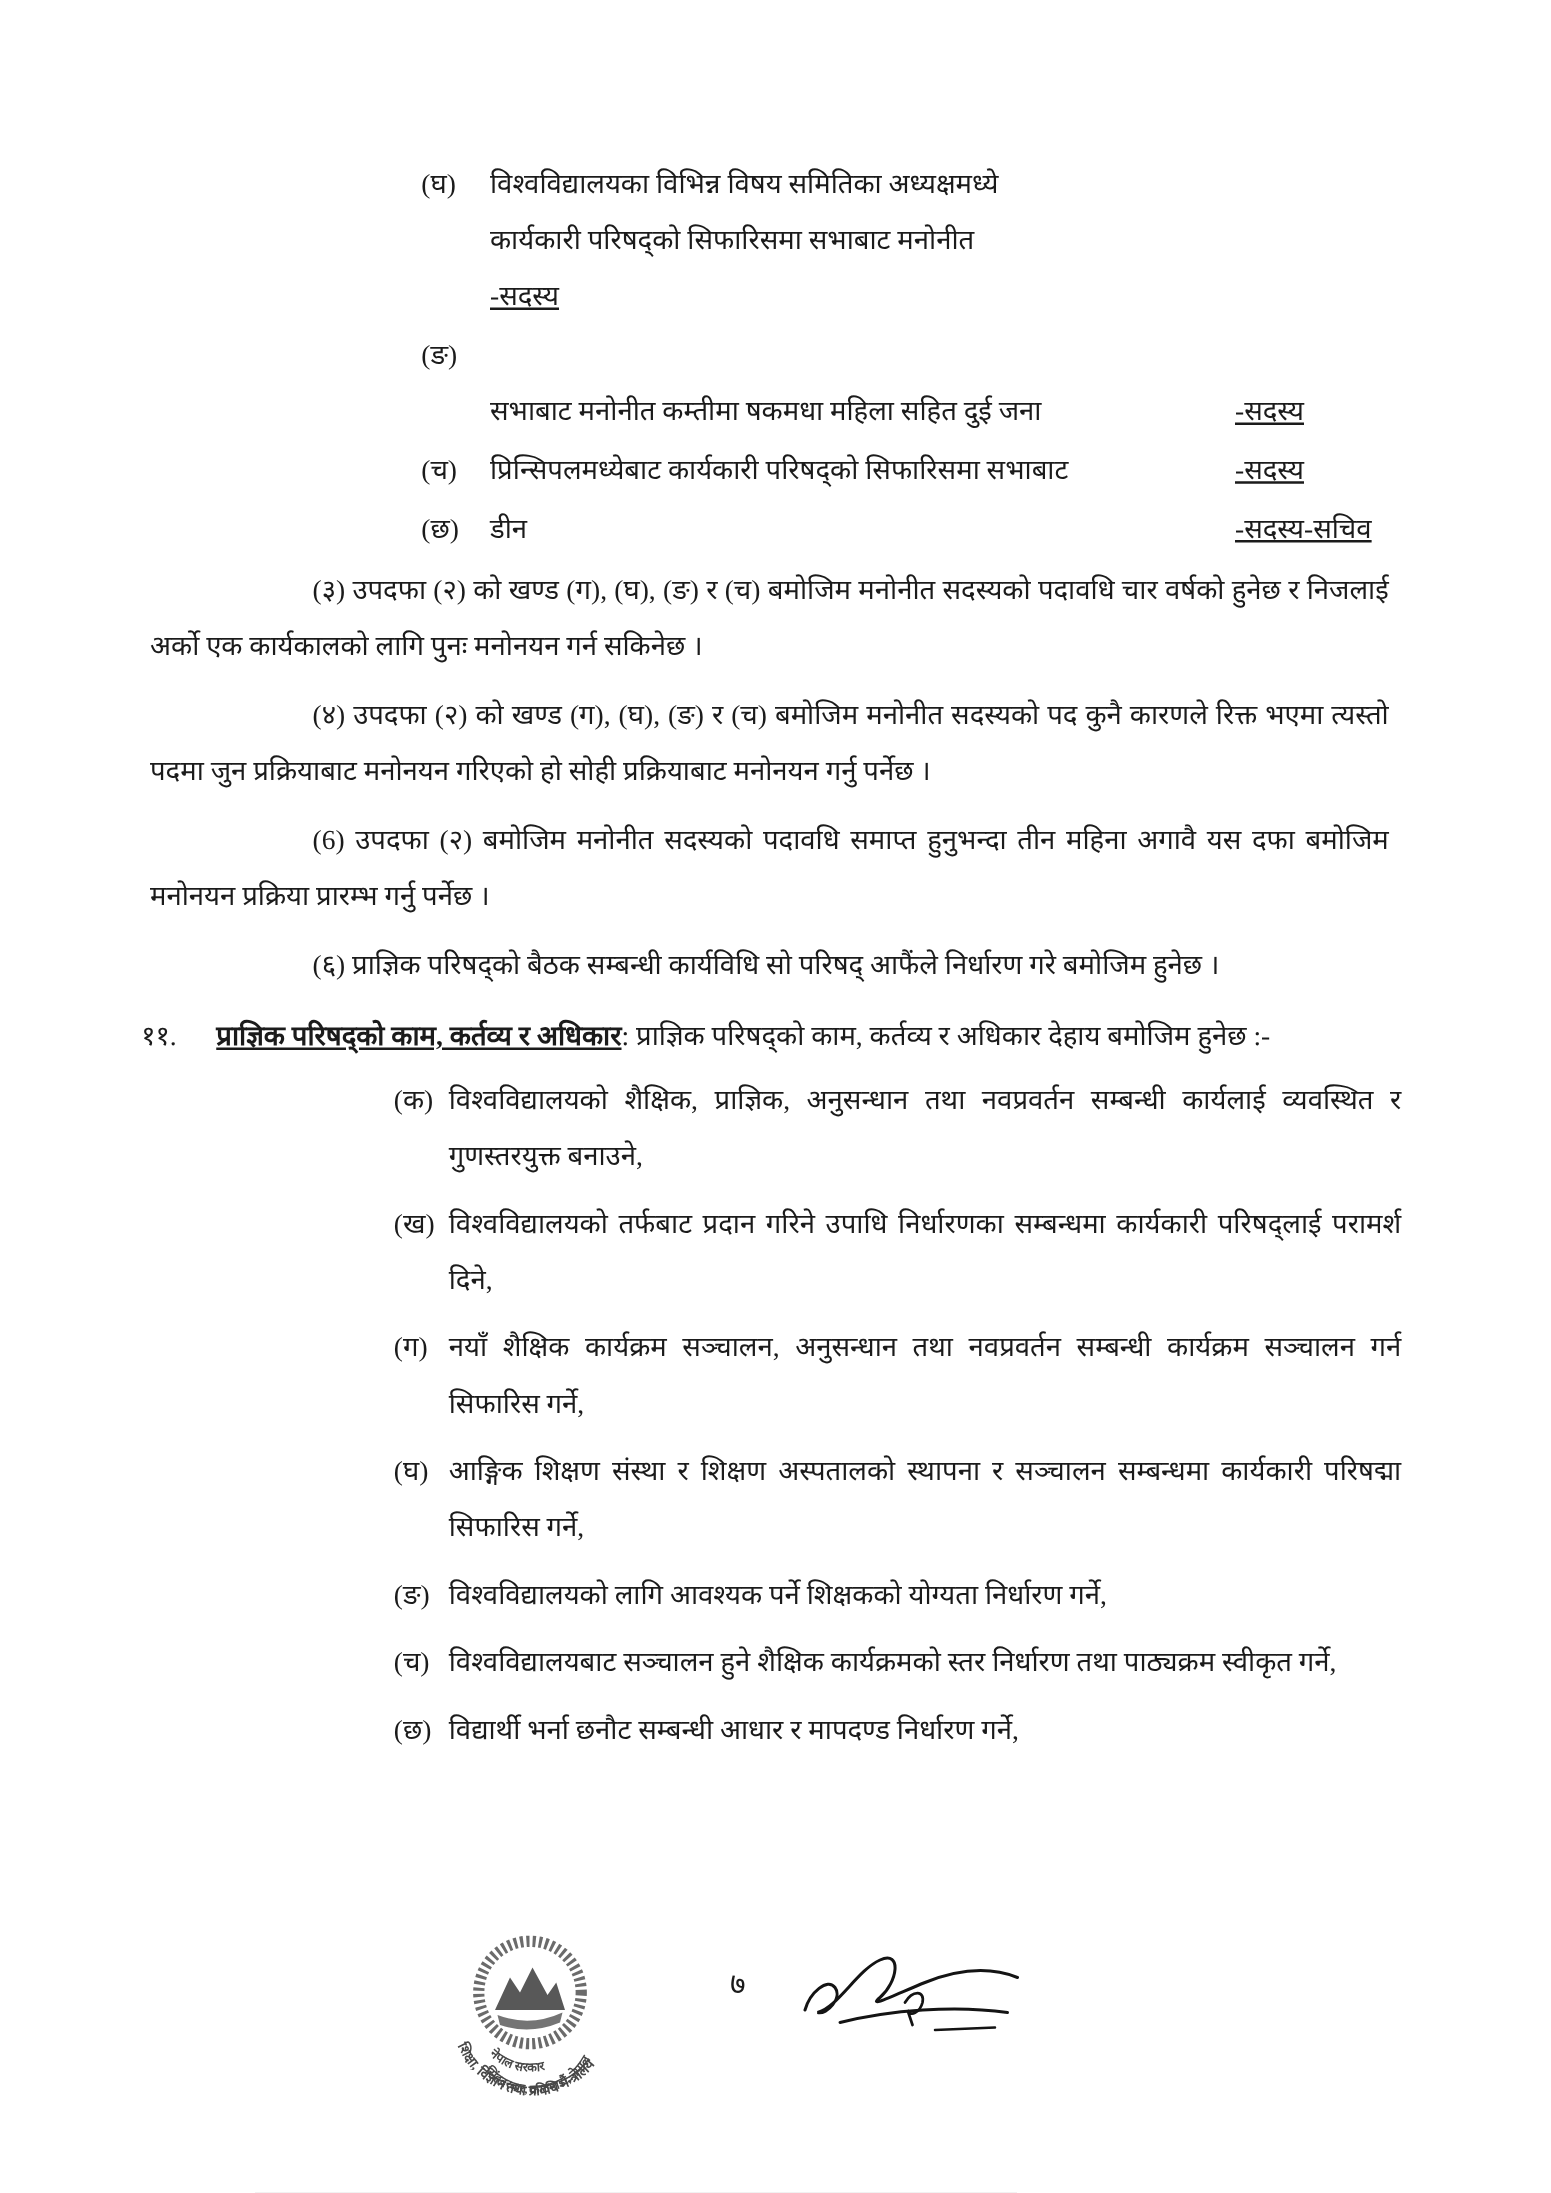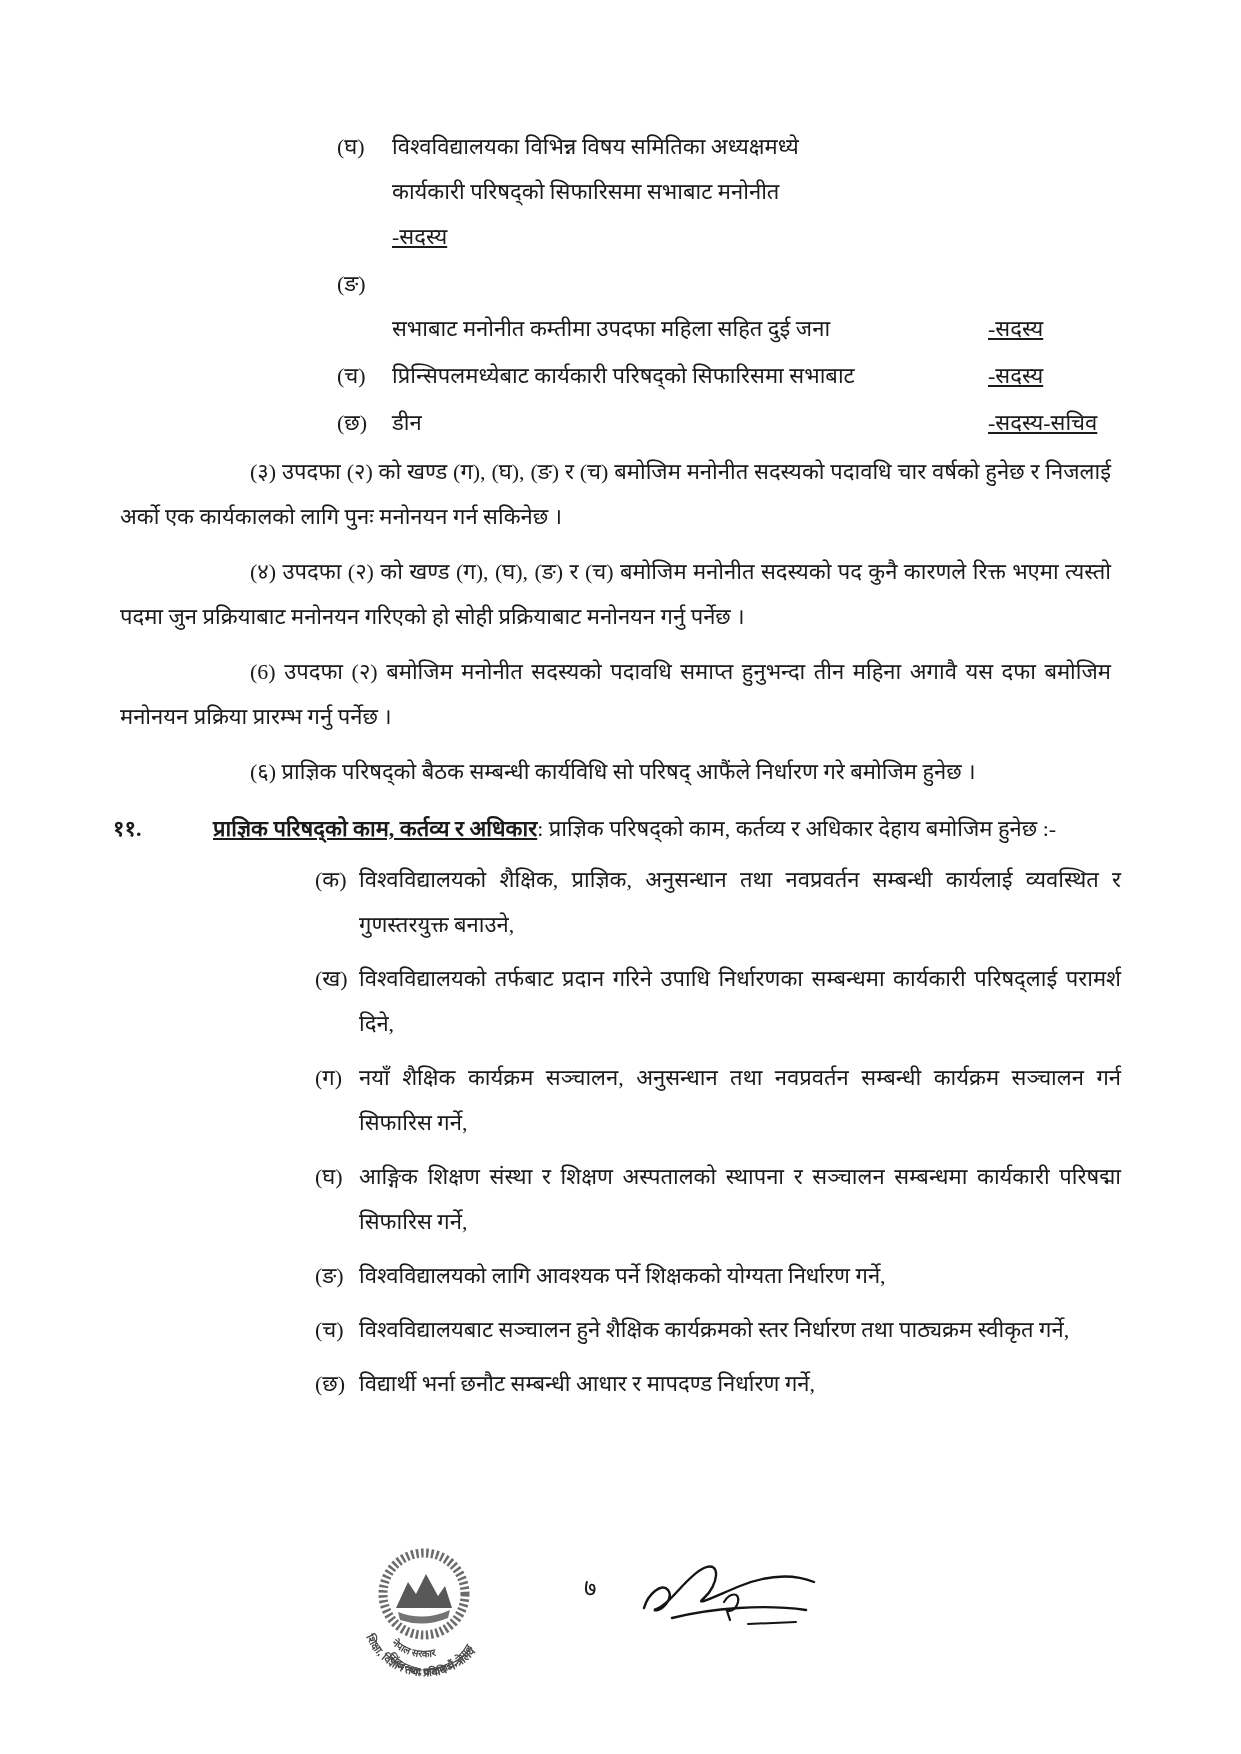--- a/index.html
+++ b/index.html
@@ -24,23 +24,23 @@
   .m-label { width: 55px; flex: 0 0 55px; }
   .m-text { width: 596px; flex: 0 0 596px; }
   .m-role { flex: 1; white-space: nowrap; text-decoration: underline; }
 
   
   .paragraphs { margin: 4px 116px 0 120px; }
   .para { margin: 4px 14px 10px 0; text-indent: 130px; text-align: justify; }
 
   
   .clause { display: flex; padding: 2px 116px 0 113px; margin-bottom: 6px; }
-  .clause-num { width: 60px; flex: 0 0 60px; font-weight: bold; }
+  .clause-num { width: 60px; flex: 0 0 60px; }
   .clause-body { flex: 1; text-align: justify; }
-  .clause-title { font-weight: bold; text-decoration: underline; margin-left: 40px; }
+  .clause-title { font-weight: bold; text-decoration: underline; }
 
   
   .sub-items { margin-left: 315px; margin-right: 100px; }
   .s-line { display: flex; margin-bottom: 9px; }
   .s-label { width: 44px; flex: 0 0 44px; }
   .s-text { width: 762px; flex: 0 0 762px; text-align: justify; }
 
   
   .stamp { position: absolute; left: 338px; top: 1546px; opacity: 0.88; }
   .page-number {
@@ -74,21 +74,21 @@
         </div>
       </div>
 
       <div class="m-item">
         <div class="m-line">
           <span class="m-label">(ङ)</span>
           <span class="m-role"></span>
         </div>
         <div class="m-line">
           <span class="m-label"></span>
-          <span class="m-text">सभाबाट मनोनीत कम्तीमा उपदफा महिला सहित दुई जना</span>
+          <span class="m-text">सभाबाट मनोनीत कम्तीमा षकमधा महिला सहित दुई जना</span>
           <span class="m-role">-सदस्य</span>
         </div>
       </div>
 
       <div class="m-item">
         <div class="m-line">
           <span class="m-label">(च)</span>
           <span class="m-text">प्रिन्सिपलमध्येबाट कार्यकारी परिषद्को सिफारिसमा सभाबाट</span>
           <span class="m-role">-सदस्य</span>
         </div>

